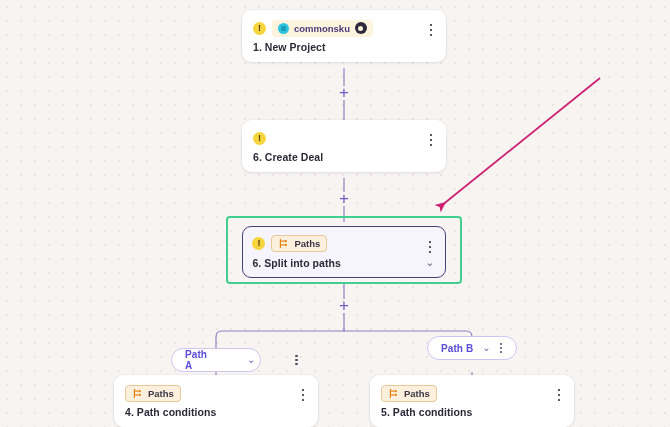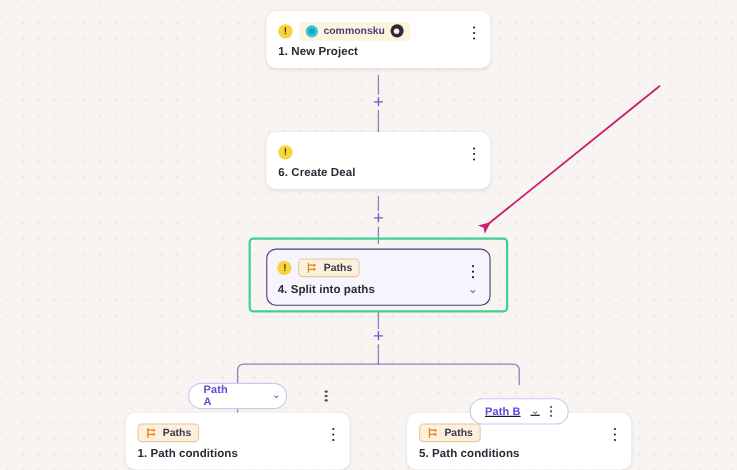--- a/index.html
+++ b/index.html
@@ -321,41 +321,41 @@
           <line x1="3.5" y1="1.5" x2="3.5" y2="14.5" stroke="#e7820f" stroke-width="1.7"></line>
           <path d="M3.5 4.5 L9.5 4.5" stroke="#e7820f" stroke-width="1.7" fill="none"></path>
           <path d="M3.5 10 L9.5 10" stroke="#e7820f" stroke-width="1.7" fill="none"></path>
           <circle cx="11.2" cy="4.5" r="1.7" fill="#e7820f"></circle>
           <circle cx="11.2" cy="10" r="1.7" fill="#e7820f"></circle>
         </svg>
         <span>Paths</span>
       </span>
     </div>
     <div class="node-title">
-      <span>4. Split into paths</span>
+      <span>6. Split into paths</span>
       <span class="chev">⌄</span>
     </div>
     <div class="kebab">
       <i></i>
         <i></i>
         <i></i>
     </div>
   </div>
 
   <div class="path-pill" style="left:171px; top:348px; width:90px;gap:40px;">
     <span class="lbl">Path A</span>
     <span class="chev">⌄</span>
     <span class="kebab-inline">
       <i></i>
         <i></i>
         <i></i>
     </span>
   </div>
 
-  <div class="path-pill" style="left:427px; top:362px; width:90px;text-decoration:underline;">
+  <div class="path-pill" style="left:427px; top:336px; width:90px;">
     <span class="lbl">Path B</span>
     <span class="chev">⌄</span>
     <span class="kebab-inline">
       <i></i>
         <i></i>
         <i></i>
     </span>
   </div>
 
   <div class="node" style="left:114px; top:375px; width:204px;">
@@ -365,21 +365,21 @@
           <line x1="3.5" y1="1.5" x2="3.5" y2="14.5" stroke="#e7820f" stroke-width="1.7"></line>
           <path d="M3.5 4.5 L9.5 4.5" stroke="#e7820f" stroke-width="1.7" fill="none"></path>
           <path d="M3.5 10 L9.5 10" stroke="#e7820f" stroke-width="1.7" fill="none"></path>
           <circle cx="11.2" cy="4.5" r="1.7" fill="#e7820f"></circle>
           <circle cx="11.2" cy="10" r="1.7" fill="#e7820f"></circle>
         </svg>
         <span>Paths</span>
       </span>
     </div>
     <div class="node-title">
-      <span>1. Path conditions</span>
+      <span>4. Path conditions</span>
     </div>
     <div class="kebab">
       <i></i>
         <i></i>
         <i></i>
     </div>
   </div>
 
   <div class="node" style="left:370px; top:375px; width:204px;">
     <div class="node-top">

